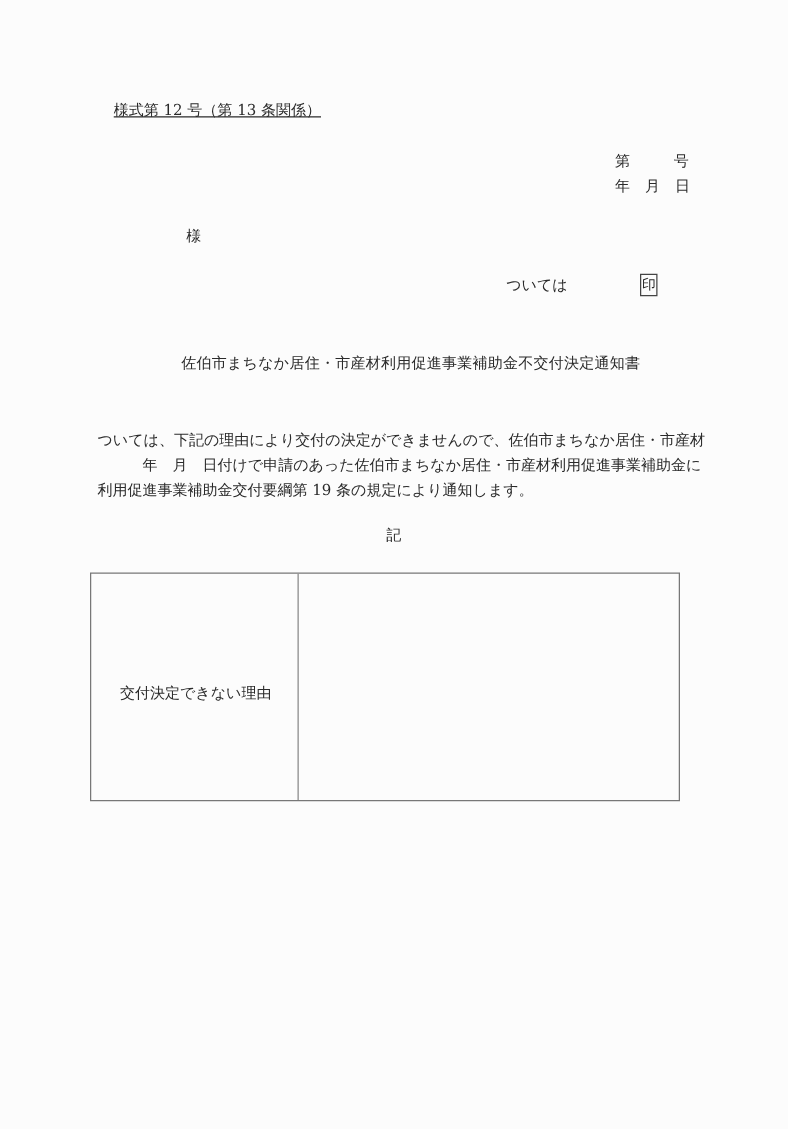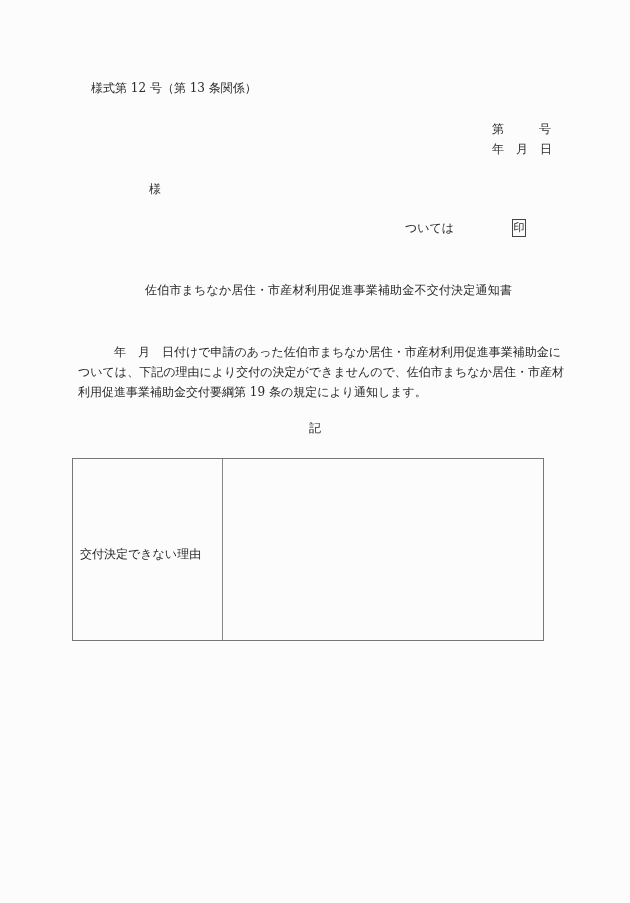--- a/index.html
+++ b/index.html
@@ -10,21 +10,21 @@
       width: 630px;
       height: 903px;
       background: #fcfcfc;
       position: relative;
       overflow: hidden;
       font-family: "DejaVu Serif", "Liberation Serif", serif;
       color: #2a2a2a;
       font-size: 12px;
     }
     .abs { position: absolute; white-space: nowrap; line-height: 1; }
-    .form-number { left: 91px; top: 82px; font-size: 12px; }
+    .form-number { left: 91px; top: 82px; font-size: 12px; text-decoration: underline; }
     .doc-no-row { left: 492px; top: 123px; width: 60px; }
     .doc-date-row { left: 492px; top: 143px; width: 60px; }
     .doc-no-row span, .doc-date-row span { position: absolute; top: 0; }
     .addressee { left: 149px; top: 183px; font-size: 12px; }
     .sender { left: 405px; top: 222px; font-size: 12px; }
     .seal {
       position: absolute;
       left: 512px; top: 219px;
       width: 12px; height: 16px;
       border: 1px solid #444;
@@ -45,21 +45,21 @@
     .ki { left: 309px; top: 422px; font-size: 12px; }
     .reason-table {
       position: absolute;
       left: 72px; top: 458px;
       width: 472px; height: 183px;
       border: 1px solid #777;
       box-sizing: border-box;
     }
     .reason-label-cell {
       position: absolute;
-      left: 0; top: 0;
+      left: 16px; top: 0;
       width: 150px; height: 100%;
       border-right: 1px solid #888;
       box-sizing: border-box;
     }
     .reason-label {
       position: absolute;
       left: 7px; top: 87px;
       font-size: 12px;
       white-space: nowrap;
     }
@@ -86,22 +86,22 @@
 </div>
 
 <div class="abs addressee">様</div>
 
 <div class="abs sender">ついては</div>
 <div class="seal">印</div>
 
 <div class="abs title">佐伯市まちなか居住・市産材利用促進事業補助金不交付決定通知書</div>
 
 <div class="body-text">
+  <div>ついては、下記の理由により交付の決定ができませんので、佐伯市まちなか居住・市産材</div>
   <div>　　　年　月　日付けで申請のあった佐伯市まちなか居住・市産材利用促進事業補助金に</div>
-  <div>ついては、下記の理由により交付の決定ができませんので、佐伯市まちなか居住・市産材</div>
   <div>利用促進事業補助金交付要綱第 19 条の規定により通知します。</div>
 </div>
 
 <div class="abs ki">記</div>
 
 <div class="reason-table">
   <div class="reason-label-cell">
     <span class="reason-label">交付決定できない理由</span>
   </div>
   <div class="reason-value-cell"></div>

